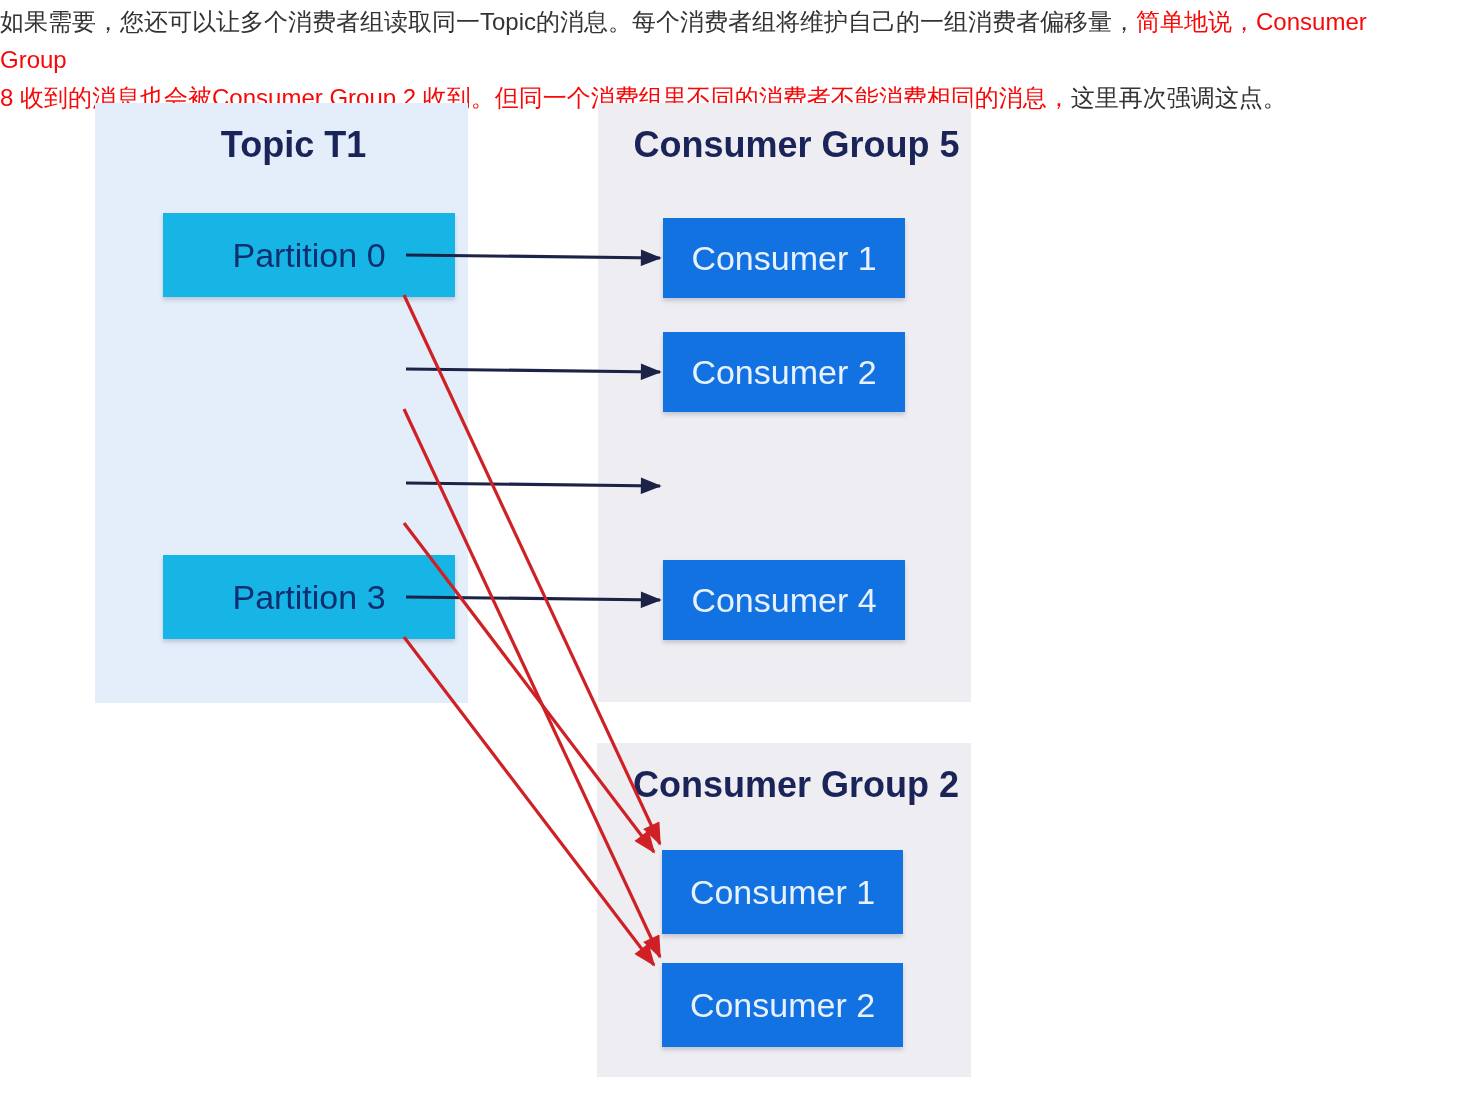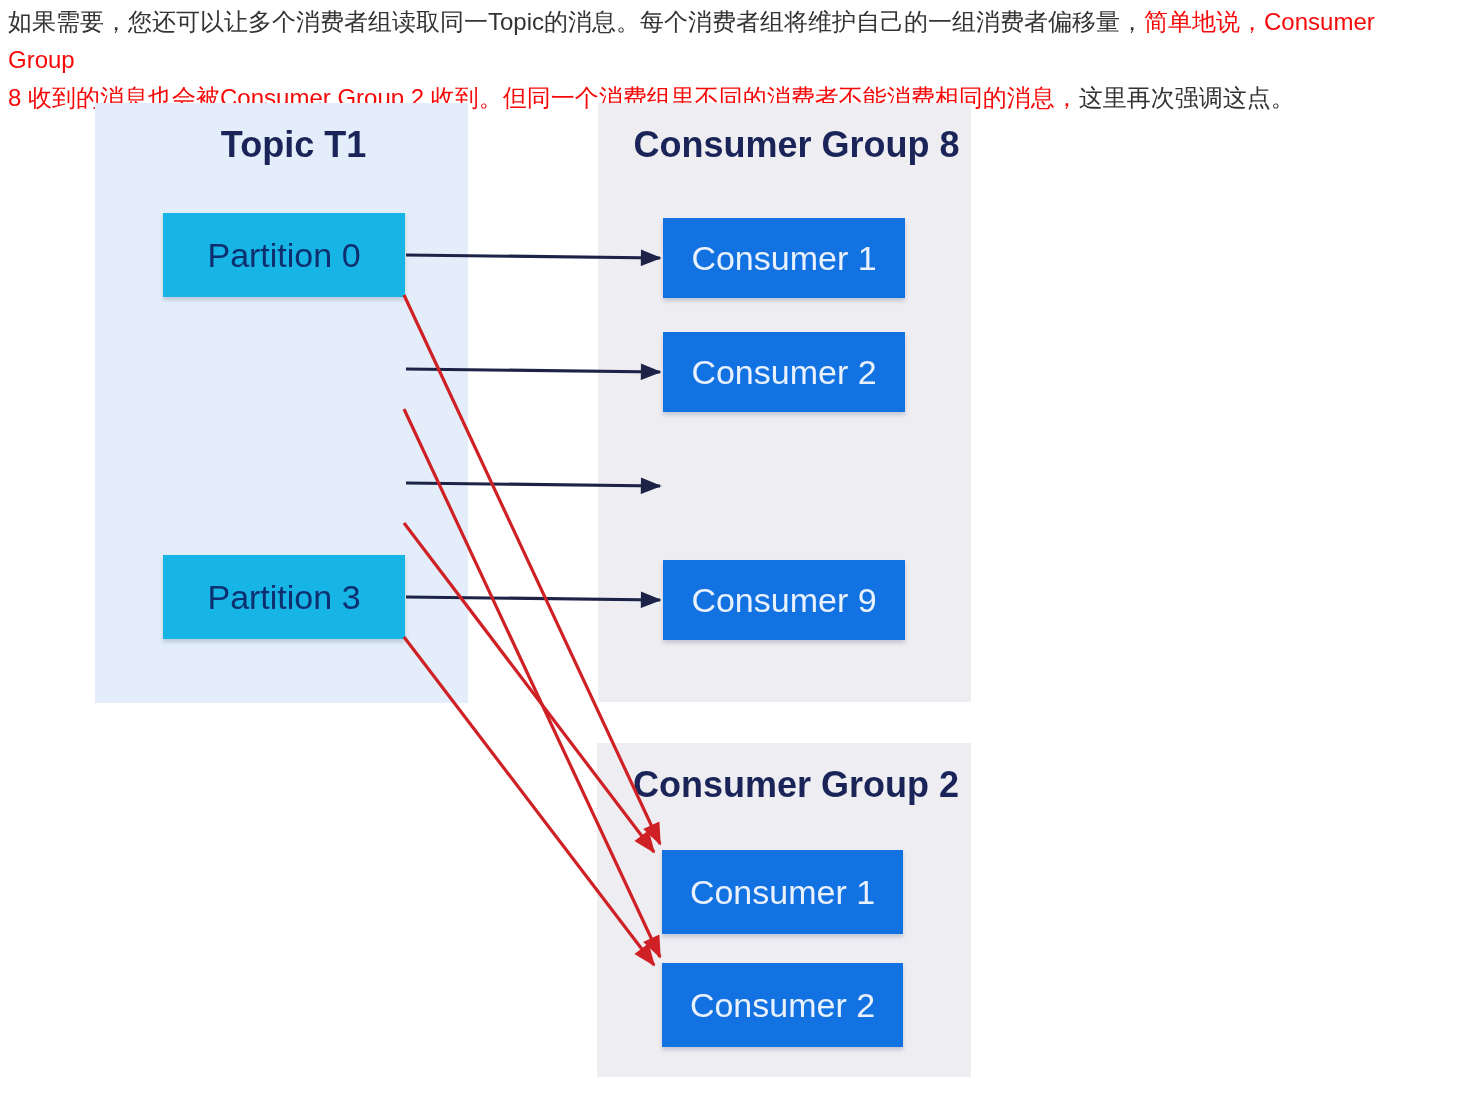--- a/index.html
+++ b/index.html
@@ -1,65 +1,65 @@
 <!DOCTYPE html>
 <html style="--topic-panel-bg: #e3eefa; --group-panel-bg: #eeedf2; --partition-box: #16b5e5; --partition-text: #0d2f70; --consumer-box: #1272e2; --consumer-text: #e9f1fd; --title-text: #1a2458; --assignment-arrow: #1c2347; --cross-group-arrow: #cf2025; --emphasis-text: #f70808; --body-text: #333333;"><head>
 <meta charset="utf-8">
 <style>
   html,body{margin:0;padding:0;background:#fff;}
   body{font-family:"Liberation Sans",sans-serif;}
   .stage{position:relative;width:1474px;height:1118px;background:#fff;overflow:hidden;}
 
-  .intro{position:absolute;left:8px;top:3px;width:1434px;margin:0;
+  .intro{position:absolute;left:0;top:3px;width:1434px;margin:0;
          font-size:24px;line-height:38px;color:var(--body-text,#333);word-break:normal;}
   .intro .seg-red{color:var(--emphasis-text,#f70808);}
 
   .panel{position:absolute;}
   .panel-topic{left:95px;top:103px;width:373px;height:600px;background:var(--topic-panel-bg,#e3eefa);}
   .panel-g1{left:598px;top:103px;width:373px;height:599px;background:var(--group-panel-bg,#eeedf2);}
   .panel-g2{left:597px;top:743px;width:374px;height:334px;background:var(--group-panel-bg,#eeedf2);}
   .panel-title{position:absolute;left:0;right:0;top:20px;text-align:center;
                font-weight:bold;font-size:36px;line-height:44px;color:var(--title-text,#1a2458);padding-left:24px;}
 
   .box{position:absolute;display:flex;align-items:center;justify-content:center;
        font-size:34px;box-sizing:border-box;box-shadow:0 3px 4px rgba(90,100,130,.28);}
-  .pbox{left:163px;width:242px;height:84px;padding-top:0;
+  .pbox{left:163px;width:292px;height:84px;padding-top:0;
         background:var(--partition-box,#16b5e5);color:var(--partition-text,#0d2f70);}
   .cbox{left:663px;width:242px;height:80px;
         background:var(--consumer-box,#1272e2);color:var(--consumer-text,#e9f1fd);}
   .g2box{left:662px;width:241px;height:84px;
         background:var(--consumer-box,#1272e2);color:var(--consumer-text,#e9f1fd);}
 
   #arrows{position:absolute;left:0;top:0;width:1474px;height:1118px;pointer-events:none;}
 </style>
 </head>
 <body>
 
 <div class="stage">
 
   <p class="intro"><span class="seg-default">如果需要，您还可以让多个消费者组读取同一Topic的消息。每个消费者组将维护自己的一组消费者偏移量，</span><span class="seg-red">简单地说，Consumer Group</span><br><span class="seg-red">8 收到的消息也会被Consumer Group 2 收到。但同一个消费组里不同的消费者不能消费相同的消息，</span><span class="seg-default">这里再次强调这点。</span></p>
 
   <div class="panel panel-topic">
     <div class="panel-title">Topic T1</div>
   </div>
 
   <div class="panel panel-g1">
-    <div class="panel-title">Consumer Group 8</div>
+    <div class="panel-title">Consumer Group 5</div>
   </div>
 
   <div class="panel panel-g2">
     <div class="panel-title">Consumer Group 2</div>
   </div>
 
   <div class="box pbox" id="partition-0" style="top:213px">Partition 0</div>
   <div class="box pbox" id="partition-3" style="top:555px">Partition 3</div>
 
   <div class="box cbox" id="g1c-0" style="top:218px">Consumer 1</div>
   <div class="box cbox" id="g1c-1" style="top:332px">Consumer 2</div>
-  <div class="box cbox" id="g1c-3" style="top:560px">Consumer 9</div>
+  <div class="box cbox" id="g1c-3" style="top:560px">Consumer 4</div>
 
   <div class="box g2box" id="g2c-0" style="top:850px">Consumer 1</div>
   <div class="box g2box" id="g2c-1" style="top:963px">Consumer 2</div>
 
   <svg id="arrows" viewBox="0 0 1474 1118">
       <defs>
         <marker id="head-navy" viewBox="0 0 10 8" refX="9.2" refY="4" markerWidth="7" markerHeight="5.2" orient="auto" markerUnits="strokeWidth">
           <path d="M0,0 L10,4 L0,8 z" fill="#1c2347"></path>
         </marker>
         <marker id="head-red" viewBox="0 0 10 8" refX="9.2" refY="4" markerWidth="7.5" markerHeight="5.6" orient="auto" markerUnits="strokeWidth">

